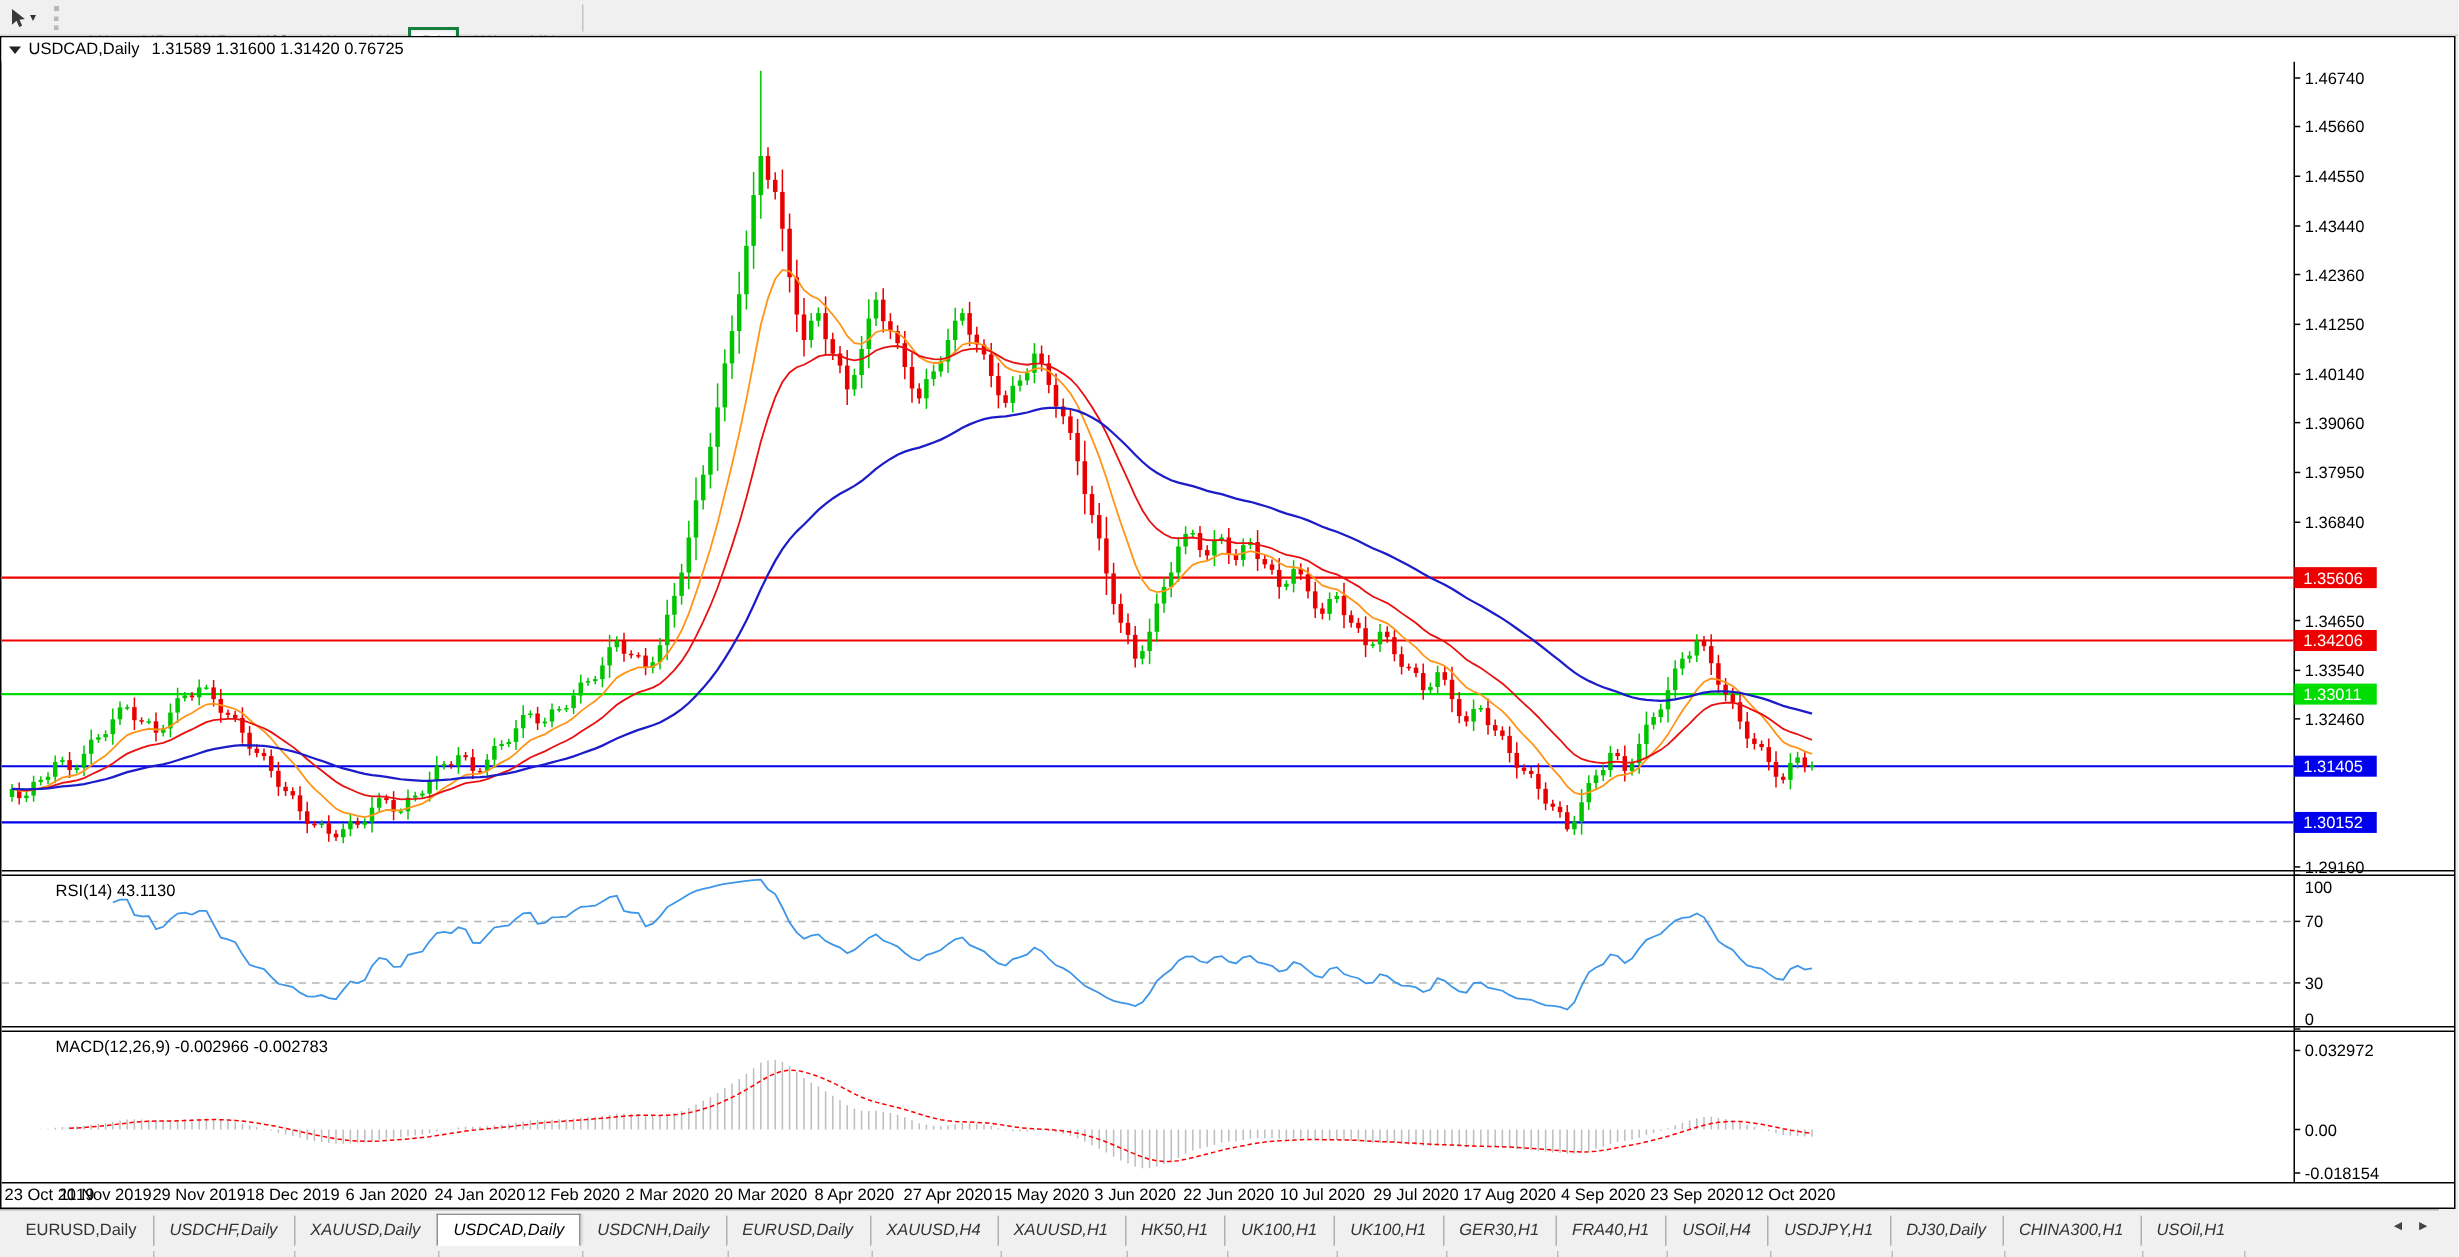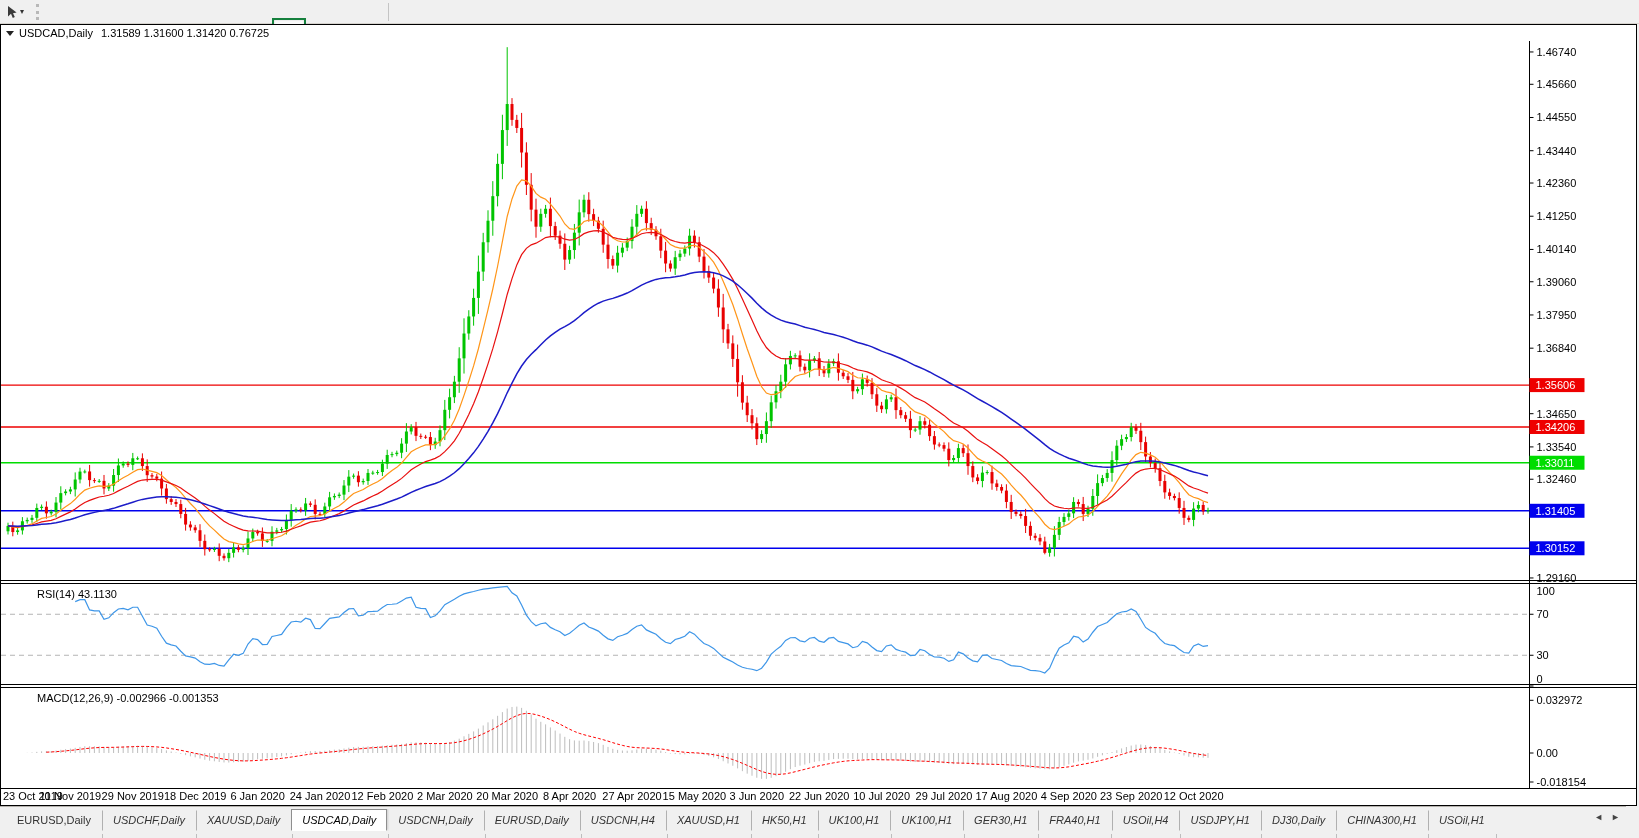--- a/index.html
+++ b/index.html
@@ -931,32 +931,32 @@
         <text y="759" x="818.1999999999999" text-anchor="middle">22 Jun 2020</text>
         <text y="759" x="880.6" text-anchor="middle">10 Jul 2020</text>
         <text y="759" x="943" text-anchor="middle">29 Jul 2020</text>
         <text y="759" x="1005.4" text-anchor="middle">17 Aug 2020</text>
         <text y="759" x="1067.8" text-anchor="middle">4 Sep 2020</text>
         <text y="759" x="1130.2" text-anchor="middle">23 Sep 2020</text>
         <text y="759" x="1192.6" text-anchor="middle">12 Oct 2020</text>
       </g>
     </svg>
   <div class="ind-label rsi-label">RSI(14) 43.1130</div>
-  <div class="ind-label macd-label">MACD(12,26,9) -0.002966 -0.001353</div>
+  <div class="ind-label macd-label">MACD(12,26,9) -0.002966 -0.002783</div>
 </div>
 
 <div class="tabsbar">
   <div class="tabs">
       <div class="tab">EURUSD,Daily</div>
       <div class="tab">USDCHF,Daily</div>
       <div class="tab">XAUUSD,Daily</div>
       <div class="tab active">USDCAD,Daily</div>
       <div class="tab">USDCNH,Daily</div>
       <div class="tab">EURUSD,Daily</div>
-      <div class="tab">USDCNH,H4</div>
+      <div class="tab">XAUUSD,H4</div>
       <div class="tab">XAUUSD,H1</div>
       <div class="tab">HK50,H1</div>
       <div class="tab">UK100,H1</div>
       <div class="tab">UK100,H1</div>
       <div class="tab">GER30,H1</div>
       <div class="tab">FRA40,H1</div>
       <div class="tab">USOil,H4</div>
       <div class="tab">USDJPY,H1</div>
       <div class="tab">DJ30,Daily</div>
       <div class="tab">CHINA300,H1</div>

